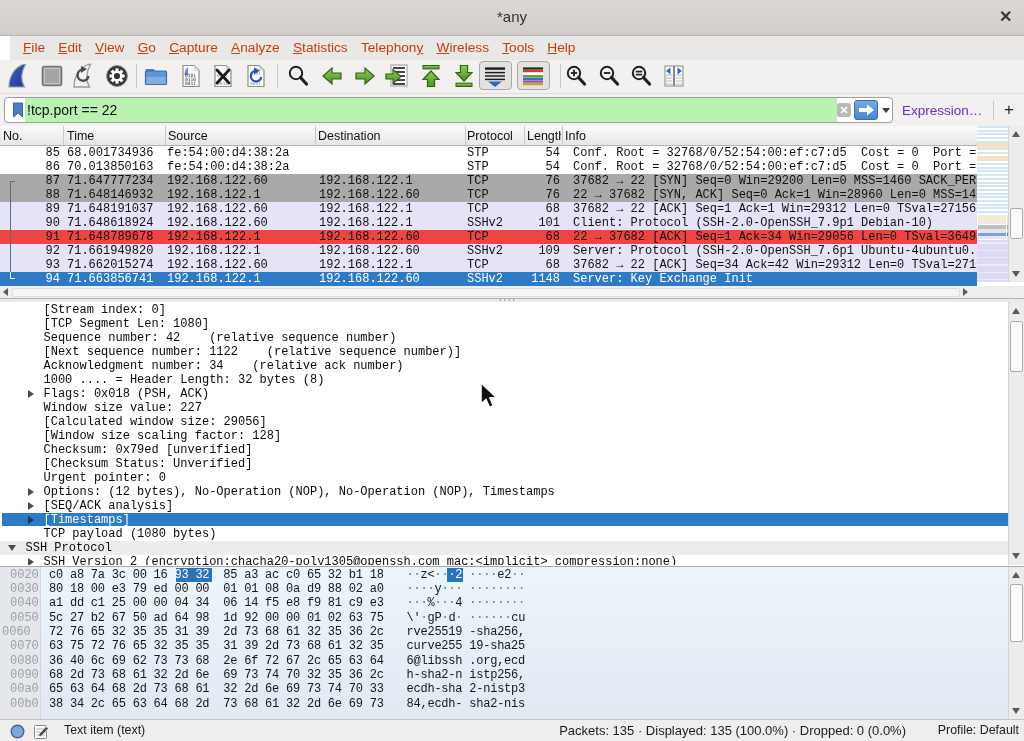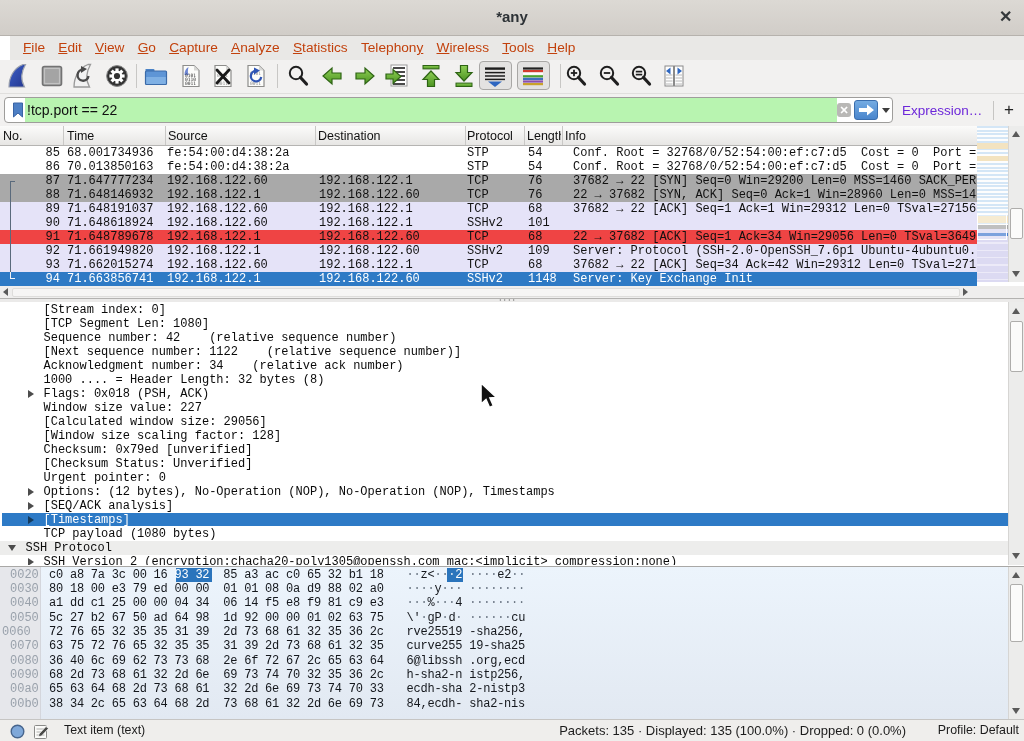--- a/index.html
+++ b/index.html
@@ -1,21 +1,21 @@
 <!DOCTYPE html>
 <html><head><meta charset="utf-8">
 <style>
 html,body{margin:0;padding:0}
 body{width:1024px;height:741px;position:relative;overflow:hidden;background:#fff;
  font-family:"Liberation Sans",sans-serif;-webkit-font-smoothing:antialiased}
 .abs{position:absolute}
 .mono{font-family:"Liberation Mono",monospace;font-size:12px;white-space:pre}
 
 #title{left:0;top:0;width:1024px;height:36px;background:linear-gradient(#dcd9d4,#d1cdc8);border-bottom:1px solid #b6b2ad;box-sizing:border-box}
-#title .t{left:0;top:8px;width:1024px;text-align:center;font-size:15px;font-weight:bold;color:#2d3236}
+#title .t{left:0;top:8px;width:1024px;text-align:center;font-size:15px;font-weight:normal;color:#2d3236}
 #title .x{left:999px;top:7px;font-size:16px;font-weight:bold;color:#34383b}
 
 #menu{left:10px;top:36px;width:1024px;height:24px;background:#e9e8e6;font-size:13.7px;color:#c2410c;line-height:24px;padding-left:6.4px;box-sizing:border-box;white-space:nowrap}
 #menu span{padding:0 6.6px}
 
 #tbar{left:0;top:60px;width:1024px;height:33px;background:#f2f1f0}
 .ic{position:absolute;top:3px;width:26px;height:26px}
 .tsep{position:absolute;top:4px;width:1px;height:24px;background:#c8c7c5}
 .tbtn{position:absolute;top:1px;width:33px;height:29px;background:#e3e2e1;border:1px solid #a8a7a5;border-radius:4px;box-sizing:border-box}
 
@@ -30,21 +30,21 @@
 #fsep2{left:993px;top:7px;width:1px;height:19px;background:#c6c5c3}
 #fplus{left:1000px;top:0;width:18px;font-size:17px;color:#222;line-height:31px;text-align:center}
 
 #phead{left:0;top:126px;width:1024px;height:20px;background:linear-gradient(#fbfbfa,#e7e6e4);border-bottom:1px solid #b5b4b2;box-sizing:border-box;font-size:12.5px;color:#101010}
 #phead span{position:absolute;top:2.5px}
 #phead i{position:absolute;top:0;width:1px;height:19px;background:#c9c8c6;font-style:normal}
 .prow{left:0;width:977px;height:14px;line-height:14.2px;overflow:hidden}
 .prow span{position:absolute;white-space:pre}
 .cn{left:0;width:60px;text-align:right}
 .ct{left:67px}.cs{left:167px}.cd{left:319px}.cp{left:467px}
-.cl{left:528px;width:44px;text-align:left}
+.cl{left:516px;width:44px;text-align:right}
 .ci{left:573px}
 
 .sbtrack{background:#ececeb}
 .arr{position:absolute;width:0;height:0}
 .hndl{position:absolute;background:#fbfbfa;border:1px solid #aeadab;border-radius:2px;box-sizing:border-box}
 
 #dpane{left:0;top:302px;width:1024px;height:263px;background:#fff;overflow:hidden}
 .dl{position:absolute;left:0;width:1008px;height:14px;line-height:14.2px}
 .tri{position:absolute;width:0;height:0;border:4px solid transparent}
 .trir{border-left:6px solid #4c4c4c;border-right:none;margin-top:3px}
@@ -275,21 +275,21 @@
     <i style="left:524px"></i>
     <i style="left:562px"></i>
 </div>
 
 <div id="rows" class="mono" style="position:absolute;left:0;top:0;color:#111">
 <div class="abs prow" style="top:146px;background:#fff"><span class="cn">85</span><span class="ct">68.001734936</span><span class="cs">fe:54:00:d4:38:2a</span><span class="cp">STP</span><span class="cl">54</span><span class="ci">Conf. Root = 32768/0/52:54:00:ef:c7:d5  Cost = 0  Port = 0x8005</span></div>
 <div class="abs prow" style="top:160px;background:#fff"><span class="cn">86</span><span class="ct">70.013850163</span><span class="cs">fe:54:00:d4:38:2a</span><span class="cp">STP</span><span class="cl">54</span><span class="ci">Conf. Root = 32768/0/52:54:00:ef:c7:d5  Cost = 0  Port = 0x8005</span></div>
 <div class="abs prow" style="top:174px;background:#a9a9a9"><span class="cn">87</span><span class="ct">71.647777234</span><span class="cs">192.168.122.60</span><span class="cd">192.168.122.1</span><span class="cp">TCP</span><span class="cl">76</span><span class="ci">37682 → 22 [SYN] Seq=0 Win=29200 Len=0 MSS=1460 SACK_PERM TSval=2715663</span></div>
 <div class="abs prow" style="top:188px;background:#a9a9a9"><span class="cn">88</span><span class="ct">71.648146932</span><span class="cs">192.168.122.1</span><span class="cd">192.168.122.60</span><span class="cp">TCP</span><span class="cl">76</span><span class="ci">22 → 37682 [SYN, ACK] Seq=0 Ack=1 Win=28960 Len=0 MSS=1460 SACK_PERM</span></div>
 <div class="abs prow" style="top:202px;background:#e5e3f8"><span class="cn">89</span><span class="ct">71.648191037</span><span class="cs">192.168.122.60</span><span class="cd">192.168.122.1</span><span class="cp">TCP</span><span class="cl">68</span><span class="ci">37682 → 22 [ACK] Seq=1 Ack=1 Win=29312 Len=0 TSval=2715663 TSecr=3664</span></div>
-<div class="abs prow" style="top:216px;background:#e5e3f8"><span class="cn">90</span><span class="ct">71.648618924</span><span class="cs">192.168.122.60</span><span class="cd">192.168.122.1</span><span class="cp">SSHv2</span><span class="cl">101</span></div>
+<div class="abs prow" style="top:216px;background:#e5e3f8"><span class="cn">90</span><span class="ct">71.648618924</span><span class="cs">192.168.122.60</span><span class="cd">192.168.122.1</span><span class="cp">SSHv2</span><span class="cl">101</span><span class="ci">Client: Protocol (SSH-2.0-OpenSSH_7.9p1 Debian-10)</span></div>
 <div class="abs prow" style="top:230px;background:#ef4444"><span class="cn">91</span><span class="ct">71.648789678</span><span class="cs">192.168.122.1</span><span class="cd">192.168.122.60</span><span class="cp">TCP</span><span class="cl">68</span><span class="ci">22 → 37682 [ACK] Seq=1 Ack=34 Win=29056 Len=0 TSval=3649557 TSecr=27</span></div>
 <div class="abs prow" style="top:244px;background:#e5e3f8"><span class="cn">92</span><span class="ct">71.661949820</span><span class="cs">192.168.122.1</span><span class="cd">192.168.122.60</span><span class="cp">SSHv2</span><span class="cl">109</span><span class="ci">Server: Protocol (SSH-2.0-OpenSSH_7.6p1 Ubuntu-4ubuntu0.3)</span></div>
 <div class="abs prow" style="top:258px;background:#e5e3f8"><span class="cn">93</span><span class="ct">71.662015274</span><span class="cs">192.168.122.60</span><span class="cd">192.168.122.1</span><span class="cp">TCP</span><span class="cl">68</span><span class="ci">37682 → 22 [ACK] Seq=34 Ack=42 Win=29312 Len=0 TSval=2715677 TSecr</span></div>
 <div class="abs prow" style="top:272px;background:#2e7ac5;color:#fff"><span class="cn">94</span><span class="ct">71.663856741</span><span class="cs">192.168.122.1</span><span class="cd">192.168.122.60</span><span class="cp">SSHv2</span><span class="cl">1148</span><span class="ci">Server: Key Exchange Init</span></div>
 
 <div class="abs" style="left:9.5px;top:180.5px;width:1px;height:91.5px;background:#5a6a7c"></div>
 <div class="abs" style="left:9.5px;top:180.5px;width:5.5px;height:1px;background:#5a6a7c"></div>
 <div class="abs" style="left:9.5px;top:272px;width:1px;height:7px;background:#eef2f8"></div>
 <div class="abs" style="left:9.5px;top:278px;width:5.5px;height:1px;background:#eef2f8"></div>
 </div>

